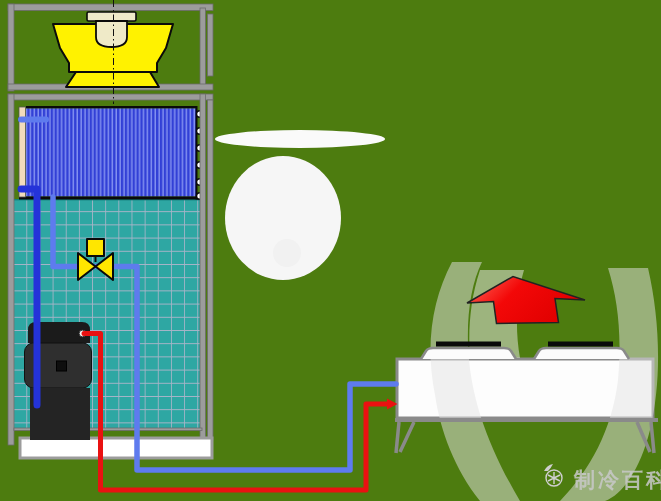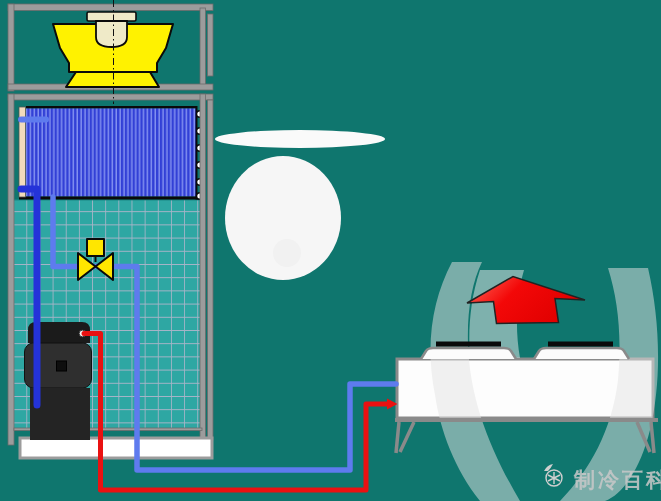--- a/index.html
+++ b/index.html
@@ -1,16 +1,16 @@
 <!DOCTYPE html>
 <html><head>
 <meta charset="utf-8">
 <style>
   html,body{margin:0;padding:0;background:#fff;}
-  #stage{position:relative;width:661px;height:501px;background:#0f766e;overflow:hidden;
+  #stage{position:relative;width:661px;height:501px;background:#4d7c0f;overflow:hidden;
          font-family:"DejaVu Sans",sans-serif;}
   svg{display:block;}
   text.wm{font-family:"DejaVu Sans",sans-serif;font-size:21px;letter-spacing:3px;font-weight:bold;opacity:.85;}
 </style>
 </head>
 <body>
 
 <div id="stage">
 <svg width="661" height="501" viewBox="0 0 661 501" xmlns="http://www.w3.org/2000/svg">
   <defs>

